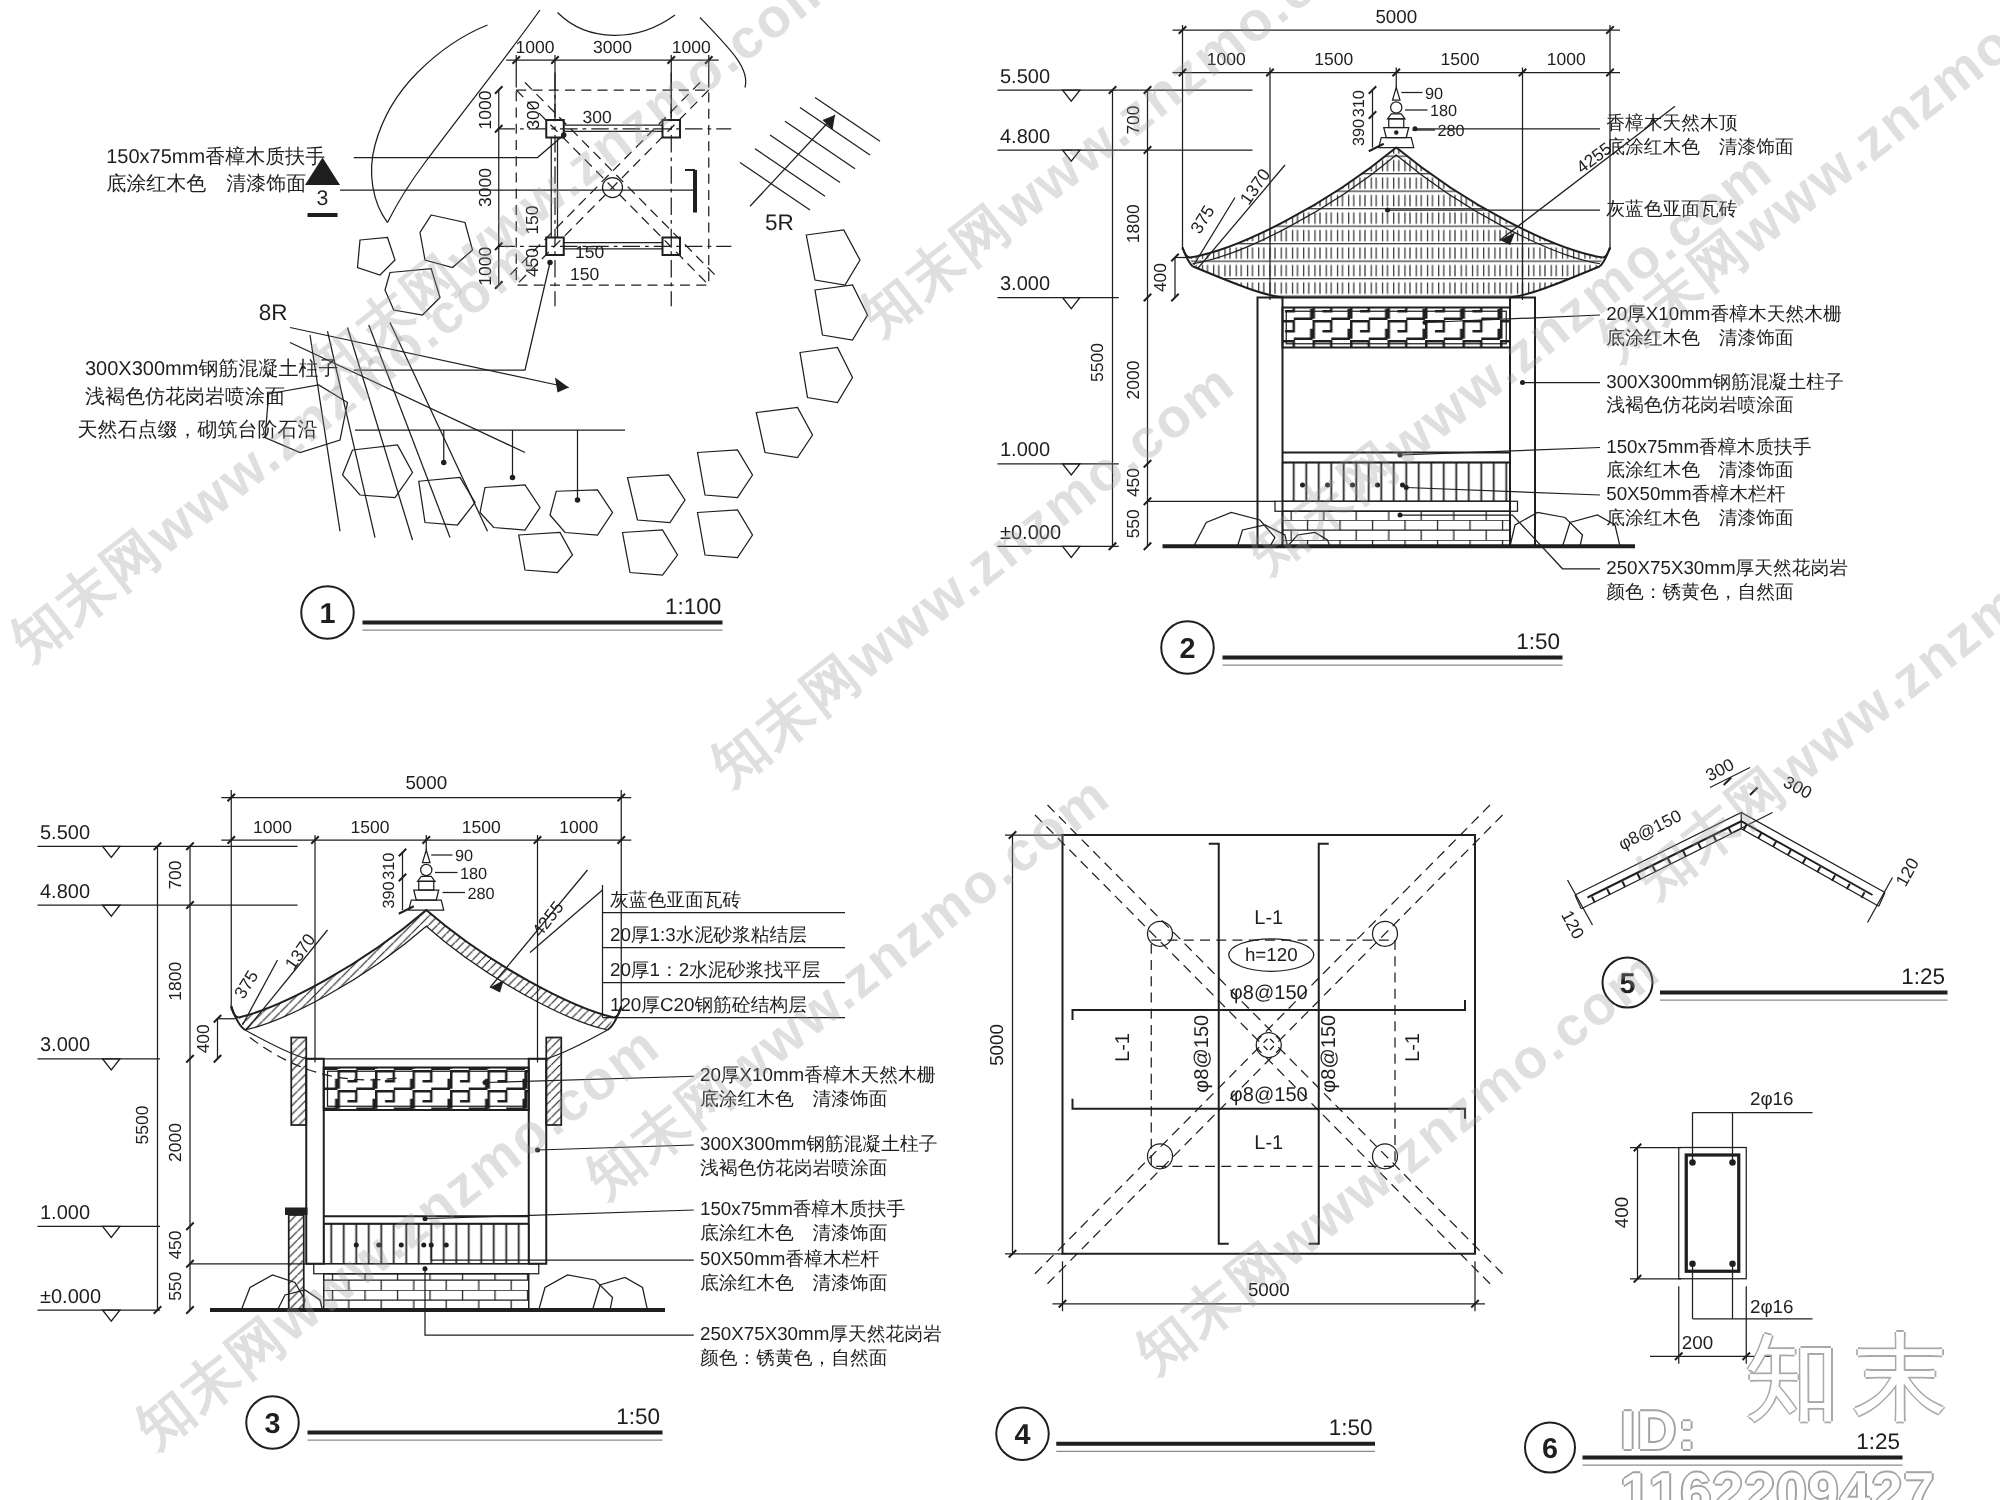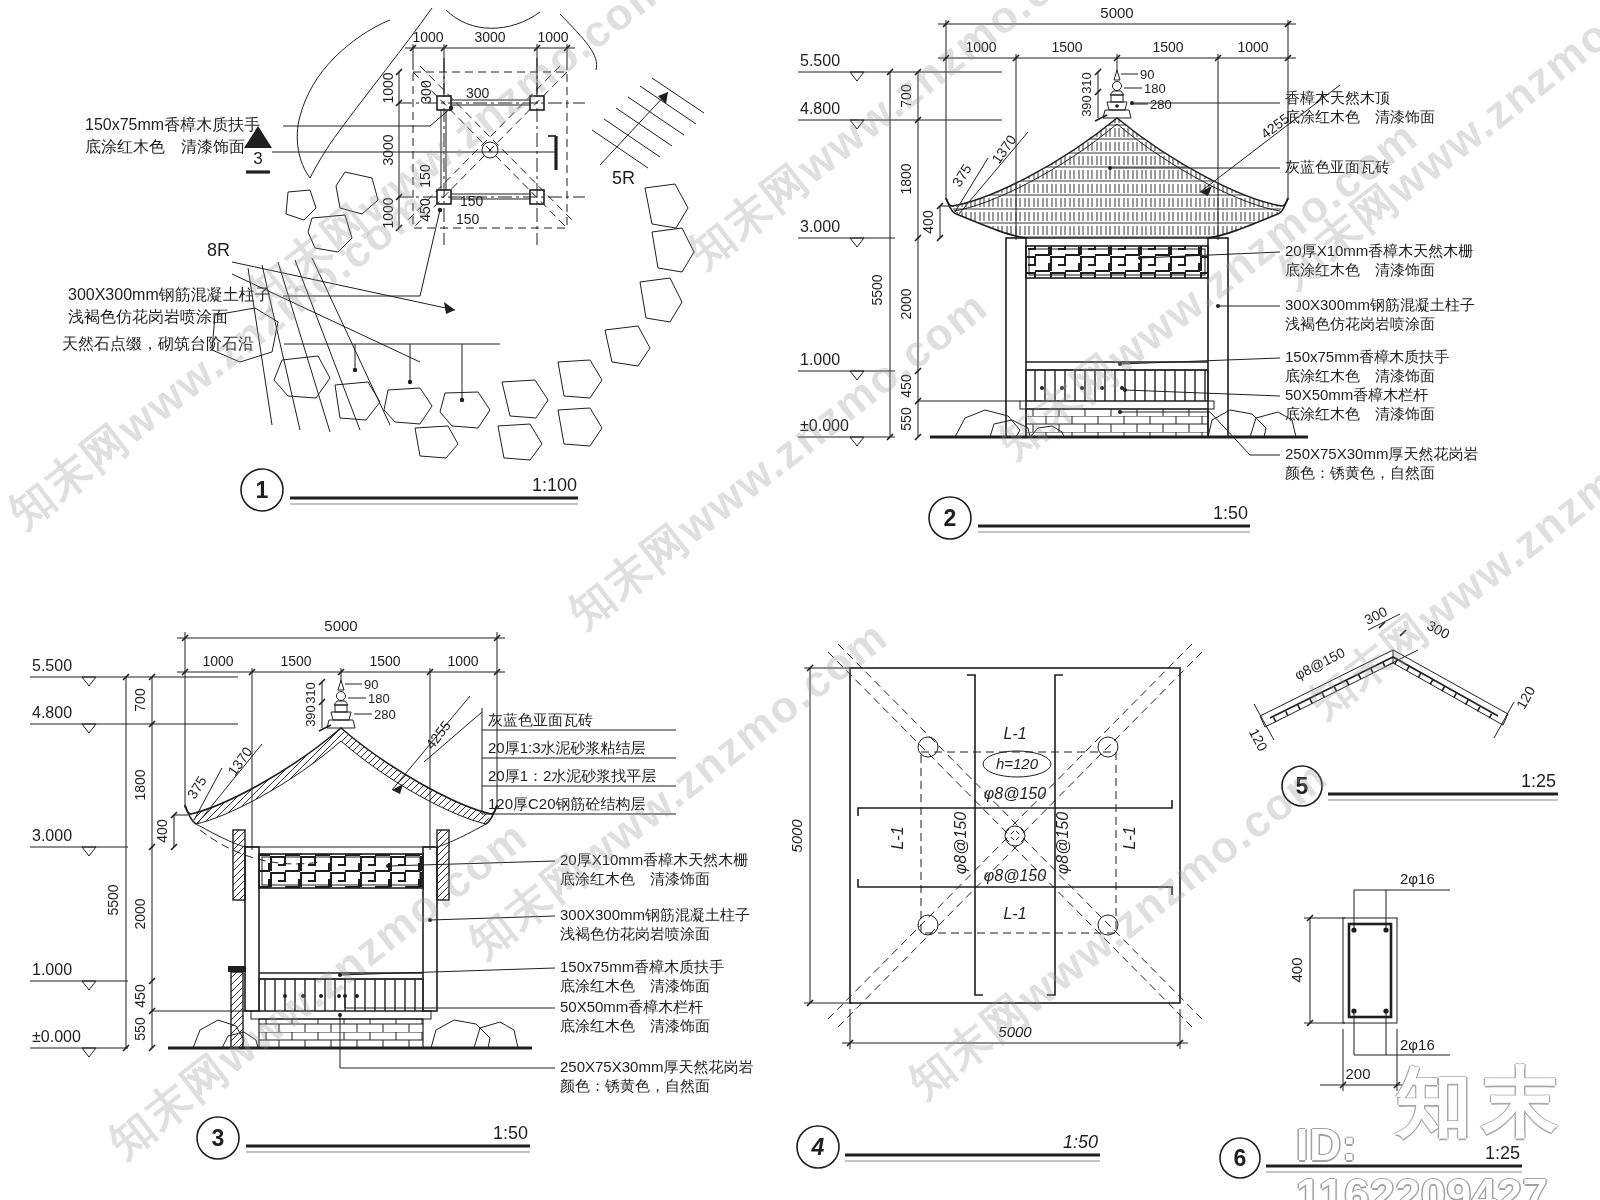--- a/index.html
+++ b/index.html
@@ -18,21 +18,21 @@
   .ln{stroke:#1f1f1f;stroke-width:1;fill:none;}
   .ln2{stroke:#1f1f1f;stroke-width:1.6;fill:none;}
   .thk{stroke:#1f1f1f;stroke-width:3.2;fill:none;}
   .thin{stroke:#8a8a8a;stroke-width:1;fill:none;}
   .dsh{stroke:#1f1f1f;stroke-width:1;fill:none;stroke-dasharray:8 5;}
   .dd{stroke:#1f1f1f;stroke-width:1;fill:none;stroke-dasharray:14 4 3 4;}
   .tick{stroke:#1f1f1f;stroke-width:1.6;}
   .blk{fill:#1f1f1f;stroke:none;}
   .wm{position:absolute;color:rgba(150,150,150,0.30);font-size:44px;letter-spacing:2px;
       white-space:nowrap;transform:rotate(-38deg);pointer-events:none;font-weight:bold;}
-  .wm-logo{position:absolute;left:1396px;top:1052px;font-size:76px;font-weight:bold;
+  .wm-logo{position:absolute;left:1396px;top:1052px;font-size:76px;font-weight:normal;
       color:#ffffff;text-shadow:0 0 0 #fff,1.5px 0 #a9a9a9,-1.5px 0 #a9a9a9,0 1.5px #a9a9a9,
       0 -1.5px #a9a9a9;letter-spacing:10px;pointer-events:none;}
   .wm-id{position:absolute;left:1296px;top:1120px;font-size:44px;font-weight:bold;
       color:#ffffff;text-shadow:1.5px 0 #a2a2a2,-1.5px 0 #a2a2a2,0 1.5px #a2a2a2,0 -1.5px #a2a2a2;
       letter-spacing:1px;pointer-events:none;}
 </style>
 </head>
 <body>
 
 <div id="canvas">
@@ -556,21 +556,21 @@
     <g>
       <circle class="ln2" cx="218" cy="538" r="21"></circle>
       <text class="num" x="218" y="546" text-anchor="middle">3</text>
       <path class="thk" d="M246,546 L530,546"></path>
       <path class="thin" d="M246,552 L530,552"></path>
       <text class="t18" x="528" y="539" text-anchor="end">1:50</text>
     </g>
   </svg>
   </div>
 
-  <div class="det" style="left:770px;top:600px;width:480px;height:575px;font-style:italic;">
+  <div class="det" style="left:770px;top:600px;width:480px;height:575px;">
   <svg width="480" height="575" viewBox="0 0 480 575">
     <rect class="ln2" x="80" y="68" width="330" height="335"></rect>
 
     <g>
       <line class="dsh" x1="58" y1="52" x2="244" y2="240"></line>
       <line class="dsh" x1="68" y1="44" x2="254" y2="232"></line>
       <line class="dsh" x1="432" y1="52" x2="246" y2="240"></line>
       <line class="dsh" x1="422" y1="44" x2="236" y2="232"></line>
       <line class="dsh" x1="58" y1="419" x2="244" y2="231"></line>
       <line class="dsh" x1="68" y1="427" x2="254" y2="239"></line>

